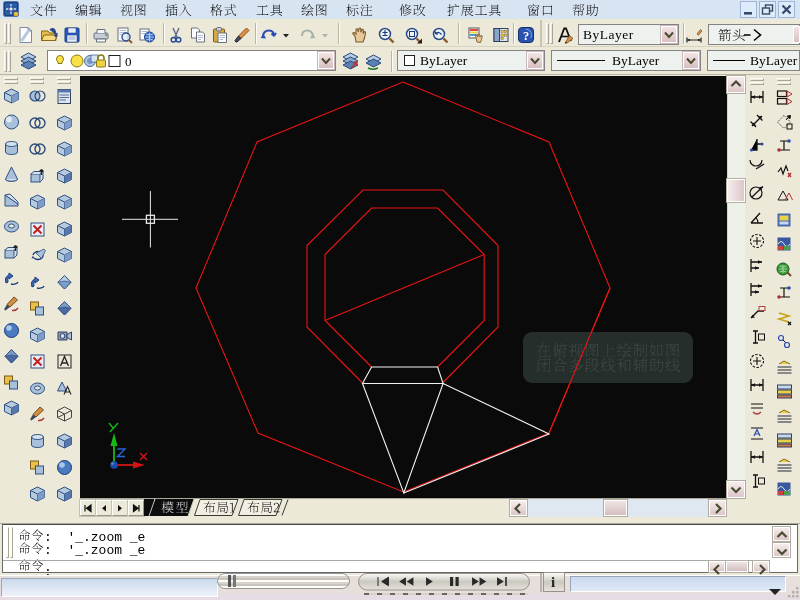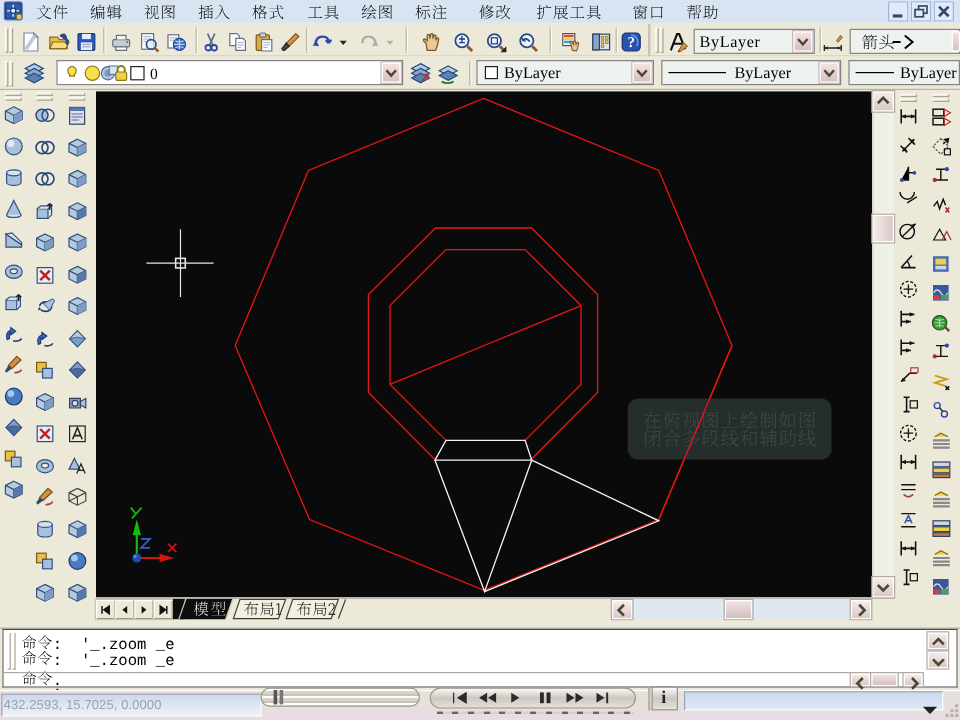--- a/index.html
+++ b/index.html
@@ -721,21 +721,20 @@
       <path d="M10 4 L5.5 8.5 L10 13" fill="none" stroke="#4a4a30" stroke-width="2.2"></path>
     </svg>
 <div style="position:absolute;left:726px;top:561px;width:22px;height:11px;background:linear-gradient(#f0e4e4,#d4bec0);border:1px solid #fff;outline:1px solid #b0aca0"></div>
 <div style="position:absolute;left:753px;top:561px;width:16px;height:11px;background:linear-gradient(#f6ecec,#dcc6c8);border:1px solid #fff;outline:1px solid #b0aca0"></div>
     <svg style="position:absolute;left:753px;top:561px" width="18" height="17" viewBox="0 0 18 17">
       <path d="M7 4 L11.5 8.5 L7 13" fill="none" stroke="#4a4a30" stroke-width="2.2"></path>
     </svg>
 <div style="position:absolute;left:0px;top:575px;width:800px;height:25px;background:#e6dfdc;border-top:1px solid #fff"></div>
 <div style="position:absolute;left:0px;top:594px;width:800px;height:6px;background:#e8dce4"></div>
 <div style="position:absolute;left:1px;top:578px;width:217px;height:19px;background:linear-gradient(#cbd9ec,#edf2fa);border:1px solid #9aa6ba;border-bottom-color:#fff;border-right-color:#fff"></div>
-<div style="position:absolute;left:3px;top:582px;width:212px;height:14px;font-size:10.8px;color:#9ba3b5;letter-spacing:0.1px">432.2593,&nbsp;15.7025,&nbsp;0.0000</div>
 <div style="position:absolute;left:217px;top:573px;width:133px;height:16px;background:repeating-linear-gradient(#fdfdfb 0 2px,#d8d4cc 2px 4px,#c8c4bc 4px 6px);border:1px solid #989590;border-radius:8px"></div>
 <div style="position:absolute;left:228px;top:575px;width:3px;height:12px;background:#555"></div>
 <div style="position:absolute;left:233px;top:575px;width:3px;height:12px;background:#777"></div>
 <svg style="position:absolute;left:358px;top:573px" width="172" height="18" viewBox="0 0 172 18">
       <rect x="0.5" y="0.5" width="171" height="16.5" rx="8.5" fill="url(#g1)" stroke="#98928a"></rect>
       <defs>
         <linearGradient id="g1" x1="0" y1="0" x2="0" y2="1">
           <stop offset="0" stop-color="#fbfbf9"></stop>
           <stop offset="0.5" stop-color="#ccc8c0"></stop>
           <stop offset="1" stop-color="#e4e2da"></stop>

